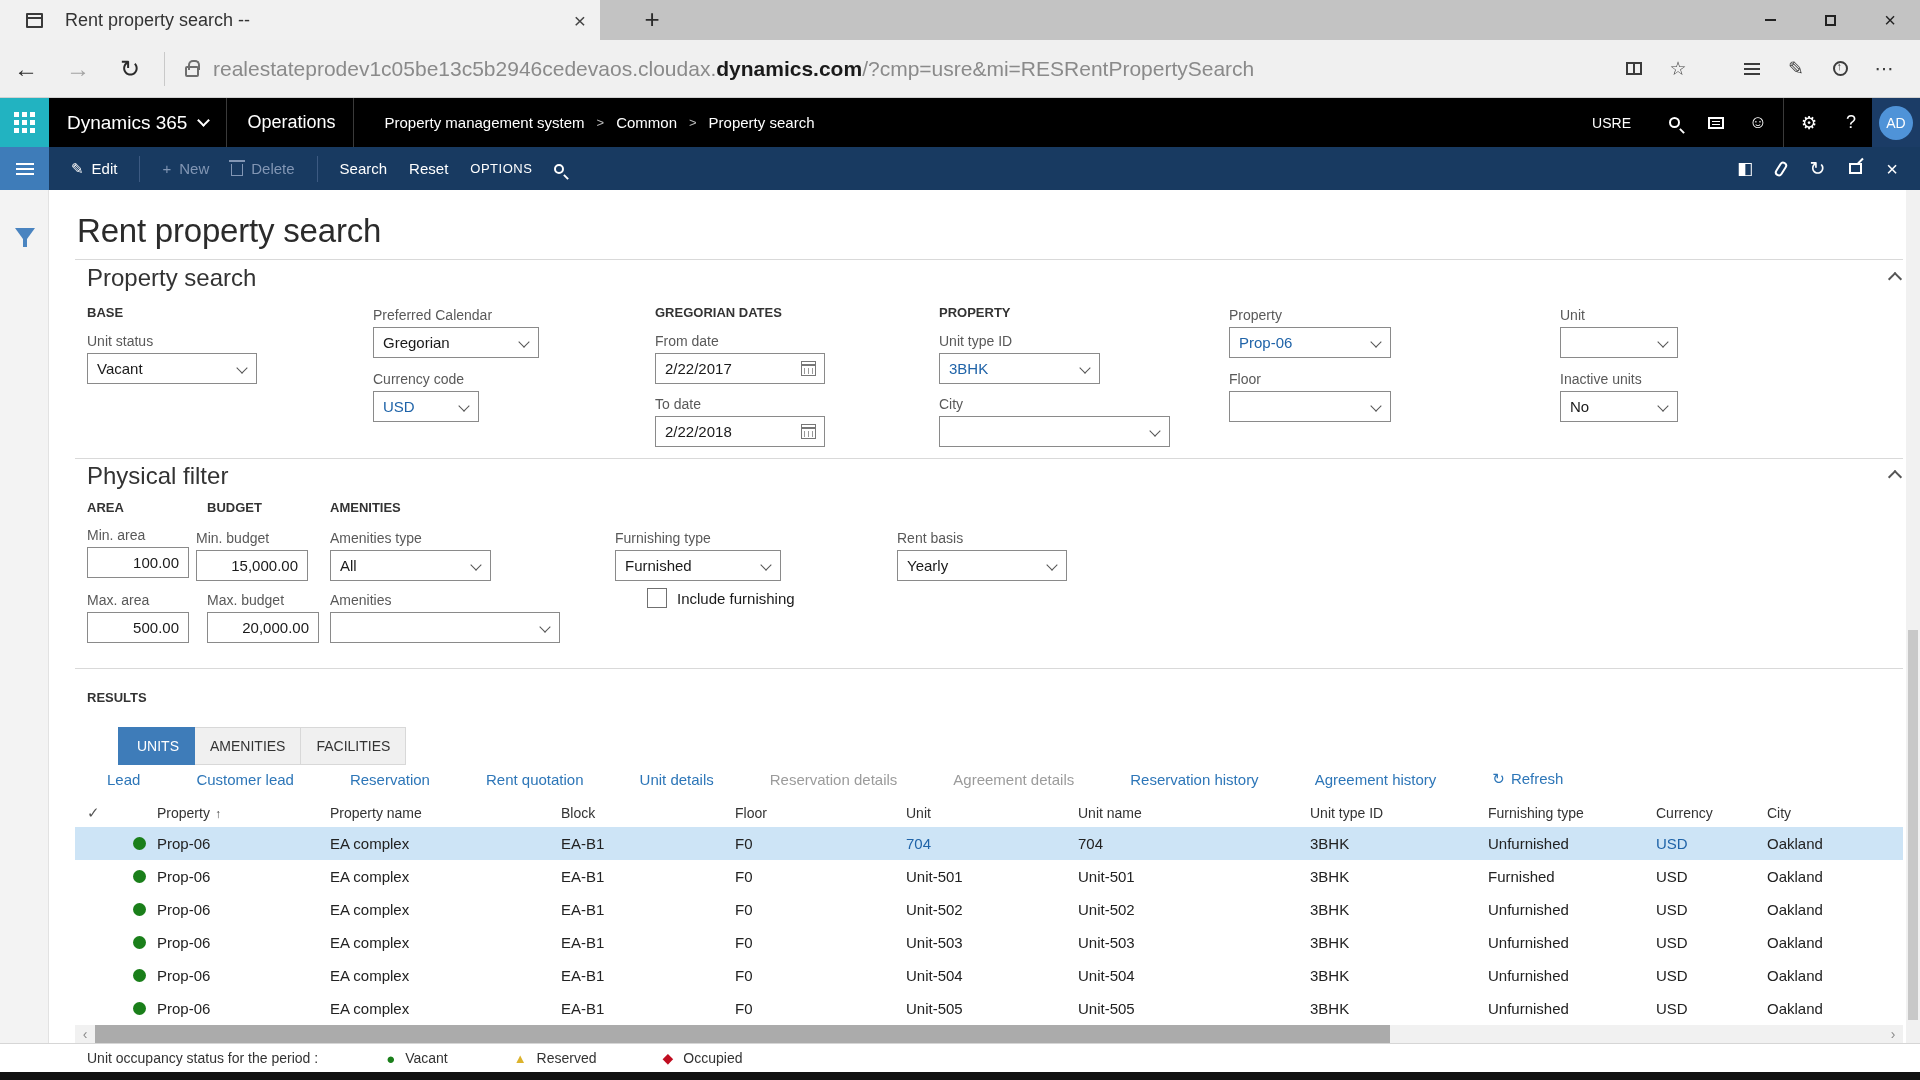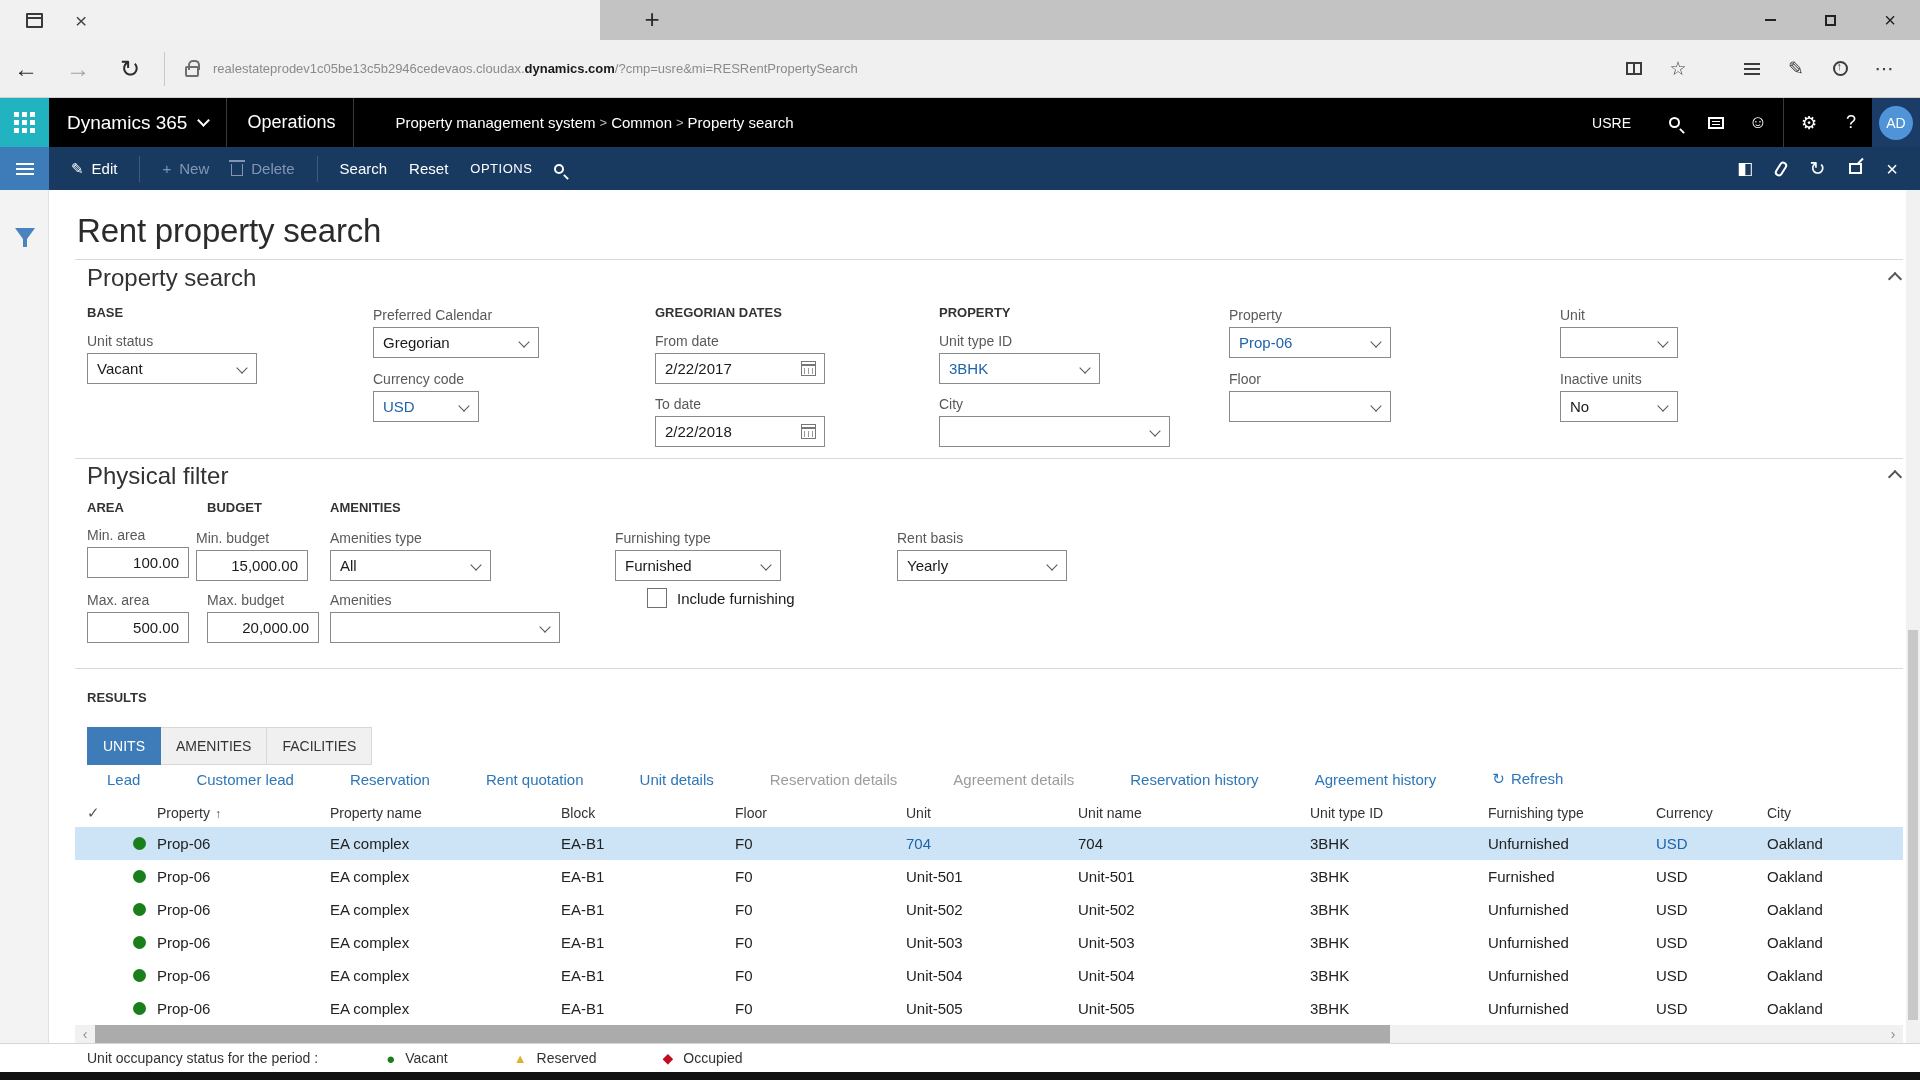--- a/index.html
+++ b/index.html
@@ -21,41 +21,41 @@
   .win-min-bar { width:11px; height:2px; background:#222; }
   .win-max-box { width:11px; height:11px; border:2px solid #222; }
   .win-close-x { font-size:20px; line-height:1; }
 
   .urlbar { left:0; top:40px; width:1920px; height:58px; background:#f0f0f0; border-bottom:1px solid #d2d2d2; display:flex; align-items:center; }
   .nav-glyph { font-size:24px; color:#2b2b2b; width:52px; text-align:center; }
   .nav-glyph.dim { color:#a3a3a3; }
   .url-divider { width:1px; height:34px; background:#c9c9c9; margin:0 8px; }
   .lock { width:14px; height:11px; border:2px solid #6e6e6e; border-radius:2px; position:relative; margin:6px 14px 0 12px; }
   .lock:before { content:""; position:absolute; left:1px; top:-8px; width:8px; height:8px; border:2px solid #6e6e6e; border-bottom:none; border-radius:5px 5px 0 0; }
-  .url-text { font-size:13px; color:#8a8a8a; white-space:nowrap; flex:1 1 auto; }
+  .url-text { font-size:21px; color:#8a8a8a; white-space:nowrap; flex:1 1 auto; }
   .url-text .host { color:#1a1a1a; font-weight:700; }
   .url-icons { display:flex; align-items:center; margin-right:14px; }
   .uicon { width:44px; height:40px; display:flex; align-items:center; justify-content:center; color:#3c3c3c; font-size:19px; }
   .icon-reading { width:16px; height:13px; border:2px solid #3c3c3c; position:relative; }
   .icon-reading:before { content:""; position:absolute; left:5px; top:0; bottom:0; width:2px; background:#3c3c3c; }
   .icon-bars { width:16px; height:12px; display:flex; flex-direction:column; justify-content:space-between; }
   .icon-bars i { height:2px; background:#3c3c3c; }
   .icon-share { width:15px; height:15px; border:2px solid #3c3c3c; border-radius:50%; position:relative; }
   .icon-share:before { content:"↑"; position:absolute; left:2px; top:-3px; font-size:11px; color:#3c3c3c; }
 
   
   .topnav { left:0; top:98px; width:1920px; height:49px; background:#000; color:#fff; display:flex; align-items:center; }
   .waffle { width:49px; height:49px; background:#22b3c1; display:flex; align-items:center; justify-content:center; }
   .waffle-grid { display:grid; grid-template-columns:repeat(3,5px); grid-template-rows:repeat(3,5px); gap:3px; }
   .waffle-grid i { background:#fff; }
   .nav-product { font-size:19px; margin-left:18px; }
   .nav-caret { width:9px; height:9px; border-right:2px solid #fff; border-bottom:2px solid #fff; transform:rotate(45deg); margin:-4px 0 0 12px; }
   .nav-sep { width:1px; height:49px; background:#3a3a3a; margin:0 0 0 18px; }
   .nav-app { font-size:18px; margin-left:20px; }
-  .crumbs { display:flex; align-items:center; gap:4px; margin-left:41px; font-size:15px; }
+  .crumbs { display:flex; align-items:center; gap:12px; margin-left:30px; font-size:15px; }
   .crumb-sep { color:#bdbdbd; font-size:13px; }
   .topnav-right { margin-left:auto; display:flex; align-items:center; height:49px; }
   .company { font-size:14px; margin-right:22px; }
   .tn-icon { width:42px; height:49px; display:flex; align-items:center; justify-content:center; font-size:18px; color:#fff; }
   .mag { width:11px; height:11px; border:2px solid #fff; border-radius:50%; position:relative; }
   .mag:after { content:""; position:absolute; width:2px; height:6px; background:#fff; left:10px; top:9px; transform:rotate(-45deg); }
   .icon-chat { width:16px; height:12px; border:2px solid #fff; position:relative; }
   .icon-chat:before { content:""; position:absolute; left:2px; top:2px; width:8px; height:1.5px; background:#fff; box-shadow:0 3px 0 #fff; }
   .tn-sep { width:1px; height:49px; background:#3a3a3a; margin:0 4px; }
   .avatar-block { width:48px; height:49px; background:#1b3c66; display:flex; align-items:center; justify-content:center; }
@@ -101,21 +101,21 @@
   .chev { position:absolute; right:10px; top:10px; width:8px; height:8px; border-right:1.5px solid #555; border-bottom:1.5px solid #555; transform:rotate(45deg); }
   .cal { position:absolute; right:8px; top:7px; width:15px; height:15px; border:1.5px solid #777; }
   .cal:before { content:""; position:absolute; left:0; right:0; top:2px; height:1.5px; background:#777; }
   .cal:after { content:""; position:absolute; left:2px; top:6px; width:9px; height:6px; background:repeating-linear-gradient(90deg,#999 0 1.5px,transparent 1.5px 4px); }
   .checkbox { width:20px; height:20px; border:1px solid #707070; background:#fff; }
   .chk-row { position:absolute; display:flex; align-items:center; gap:10px; font-size:15px; color:#1a1a1a; }
 
   .results-label { left:87px; top:690px; font-size:13px; font-weight:700; color:#333; }
   .rtabs { left:87px; top:727px; display:flex; height:38px; }
   .rtab { padding:0 15px; display:flex; align-items:center; font-size:14px; color:#333; background:#f0f0f0; border:1px solid #d8d8d8; border-left:none; }
-  .rtab:first-child { border-left:1px solid #22c55e; }
+  .rtab:first-child { border-left:4px solid #22c55e;margin-left:31px; }
   .rtab.active { background:#3e7cb9; border-color:#3e7cb9; color:#fff; }
   .rlinks { left:107px; top:770px; display:flex; align-items:center; gap:56px; font-size:15px; }
   .rlink { color:#2d76b8; white-space:nowrap; }
   .rlink.dim { color:#9b9b9b; }
   .rlink .rf { margin-right:6px; }
 
   .grid { display:grid; grid-template-columns:46px 24px 173px 231px 174px 171px 172px 232px 178px 168px 111px minmax(0,1fr); align-items:center; padding-left:12px; }
   .thead { left:75px; top:800px; width:1828px; height:26px; font-size:14px; color:#333; }
   .thead .sort { font-size:12px; color:#444; margin-left:5px; }
   .tbody { left:75px; top:827px; width:1828px; }
@@ -139,20 +139,21 @@
   .leg-dia { color:#c00d20; font-size:14px; line-height:1; }
   .bottom-strip { left:0; top:1072px; width:1920px; height:8px; background:#111; }
 </style>
 </head>
 <body>
 
 <div class="abs tabbar"></div>
 <div class="abs tabstrip-rest"></div>
 <div class="abs tab">
   <span class="tab-fav"></span>
+  <span class="tab-title">Rent property search --</span>
   <span class="tab-close">×</span>
 </div>
 <div class="abs newtab">+</div>
 <div class="abs wincontrols">
   <div class="winbtn">
       <span class="win-min-bar"></span>
     </div>
   <div class="winbtn">
       <span class="win-max-box"></span>
     </div>

